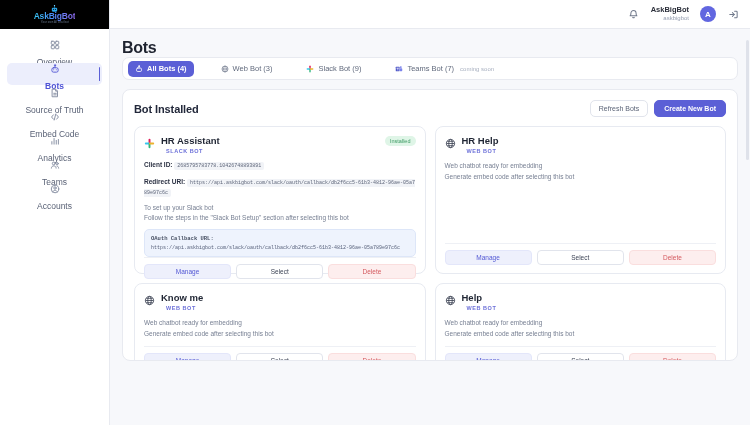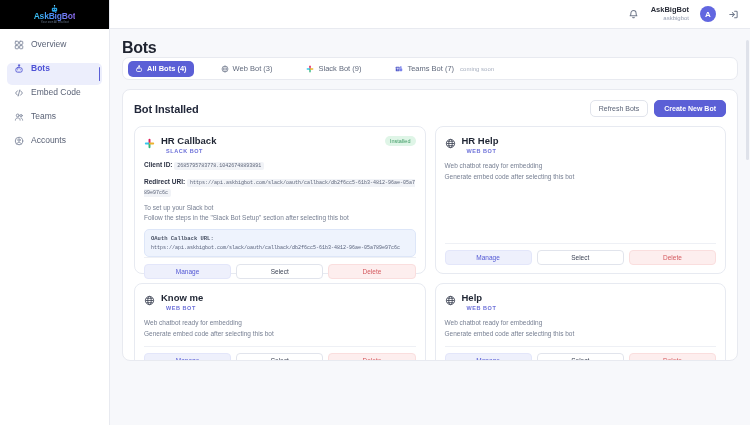--- a/index.html
+++ b/index.html
@@ -37,25 +37,26 @@
     -webkit-text-fill-color: transparent; color: #49a8f0;
     display: block;
   }
   .logo-tag {
     font-size: 3px; color: #6b7a90; letter-spacing: 0.1px; display: block;
     transform: scale(0.95);
   }
 
   .nav { padding: 10px 7px 0 7px; display: flex; flex-direction: column; gap: 2px; }
   .nav-item {
-    display: flex; align-items: flex-start; gap: 7px;
+    display: flex; align-items: center; gap: 7px;
     height: 22px; padding: 0 6px;
     border-radius: 5px; cursor: pointer;
     font-size: 8.5px; color: #5a6276;
     position: relative;
+    flex-direction: column;
   }
   .nav-item .nav-label { white-space: nowrap; }
   .nav-item.active { background: #eceefc; color: #4e52d6; font-weight: bold; }
   .nav-item.active .ico svg { stroke: #5b5fd6; }
   .nav-item.active::after {
     content: ""; position: absolute; right: 2px; top: 4px;
     width: 1.5px; height: 14px; background: #5b5fd6; border-radius: 1px;
   }
   .ico { width: 11px; height: 11px; display: flex; align-items: center; justify-content: center; flex: 0 0 11px; }
   .ico svg { width: 10px; height: 10px; stroke: #8b93a6; fill: none; stroke-width: 1.6; stroke-linecap: round; stroke-linejoin: round; }
@@ -239,33 +240,54 @@
           <svg viewBox="0 0 16 16">
               <rect x="3" y="6" width="10" height="7" rx="2.5"></rect>
               <path d="M8 2.5v3.5"></path>
               <circle cx="8" cy="2" r="1"></circle>
               <path d="M6 9.2h0.01M10 9.2h0.01"></path>
             </svg>
         </span>
         <span class="nav-label">Bots</span>
       </div>
 
+      <div class="nav-item">
+        <span class="ico">
+          <svg viewBox="0 0 16 16">
+              <path d="M4 2h5l3 3v9H4z"></path>
+              <path d="M9 2v3h3"></path>
+              <path d="M6 8.5h4M6 11h4"></path>
+            </svg>
+        </span>
+        <span class="nav-label">Source of Truth</span>
+      </div>
 
 
       <div class="nav-item">
         <span class="ico">
           <svg viewBox="0 0 16 16">
               <path d="M5.5 4.5L2.5 8l3 3.5"></path>
               <path d="M10.5 4.5L13.5 8l-3 3.5"></path>
               <path d="M9.2 3.2L6.8 12.8"></path>
             </svg>
         </span>
         <span class="nav-label">Embed Code</span>
       </div>
 
+      <div class="nav-item">
+        <span class="ico">
+          <svg viewBox="0 0 16 16">
+              <path d="M3 13V9"></path>
+              <path d="M6.5 13V4"></path>
+              <path d="M10 13V7"></path>
+              <path d="M13.4 13V5.5"></path>
+            </svg>
+        </span>
+        <span class="nav-label">Analytics</span>
+      </div>
 
       <div class="nav-item">
         <span class="ico">
           <svg viewBox="0 0 16 16">
               <circle cx="6" cy="5.5" r="2.3"></circle>
               <path d="M2.2 13c0-2.2 1.7-3.6 3.8-3.6S9.8 10.8 9.8 13"></path>
               <path d="M11 9.6c1.6.2 2.8 1.4 2.8 3.4"></path>
               <circle cx="11.4" cy="5.8" r="1.8"></circle>
             </svg>
         </span>
@@ -376,21 +398,21 @@
             <div class="card-top">
               <div class="card-title-row">
                 <span class="tico" style="width:11px;height:11px;">
                   <svg viewBox="0 0 16 16" style="width:11px;height:11px;">
                     <rect x="6.6" y="1.2" width="2.8" height="7.4" rx="1.4" fill="#e01e5a"></rect>
                     <rect x="1.2" y="6.6" width="7.4" height="2.8" rx="1.4" fill="#36c5f0"></rect>
                     <rect x="6.6" y="7.4" width="2.8" height="7.4" rx="1.4" fill="#2eb67d"></rect>
                     <rect x="7.4" y="6.6" width="7.4" height="2.8" rx="1.4" fill="#ecb22e"></rect>
                   </svg>
                 </span>
-                <span class="card-title">HR Callback</span>
+                <span class="card-title">HR Assistant</span>
               </div>
               <span class="badge">Installed</span>
             </div>
             <div class="card-type">SLACK BOT</div>
 
             <div class="kv">
               <b>Client ID:</b>
               <span class="mono">2685795783778.10426748893891</span>
             </div>
             <div class="kv">

